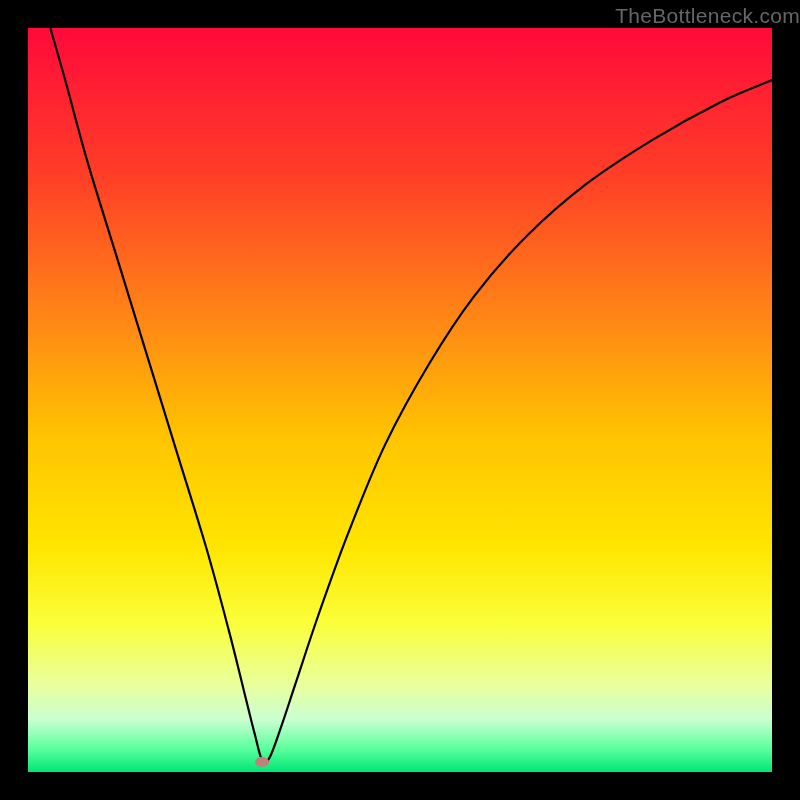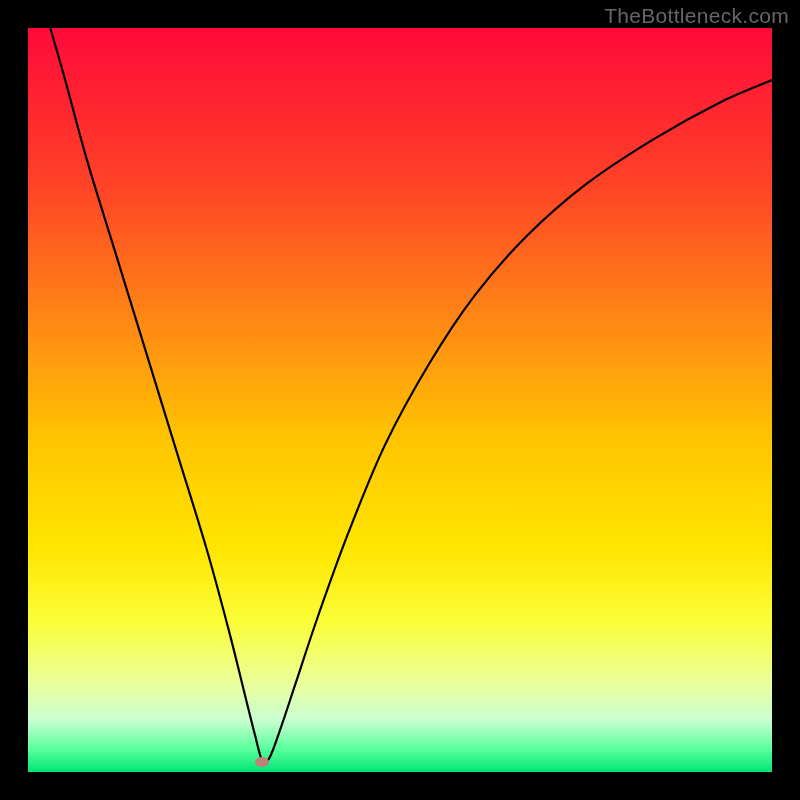--- a/index.html
+++ b/index.html
@@ -20,21 +20,21 @@
     position: absolute;
     left: 28px;
     top: 28px;
     width: 744px;
     height: 744px;
     overflow: hidden;
   }
   .watermark {
     position: absolute;
     top: 4px;
-    right: 11px;
+    right: 0;
     color: #666;
     font-size: 21px;
     font-family: Arial, Helvetica, sans-serif;
     letter-spacing: 0.3px;
     z-index: 10;
   }
   svg.curve {
     position: absolute;
     left: 0; top: 0;
     width: 100%;

